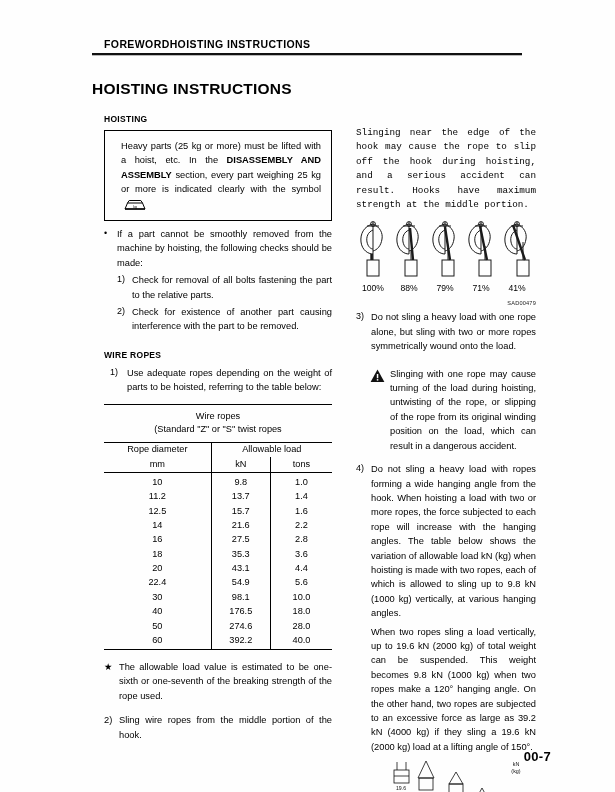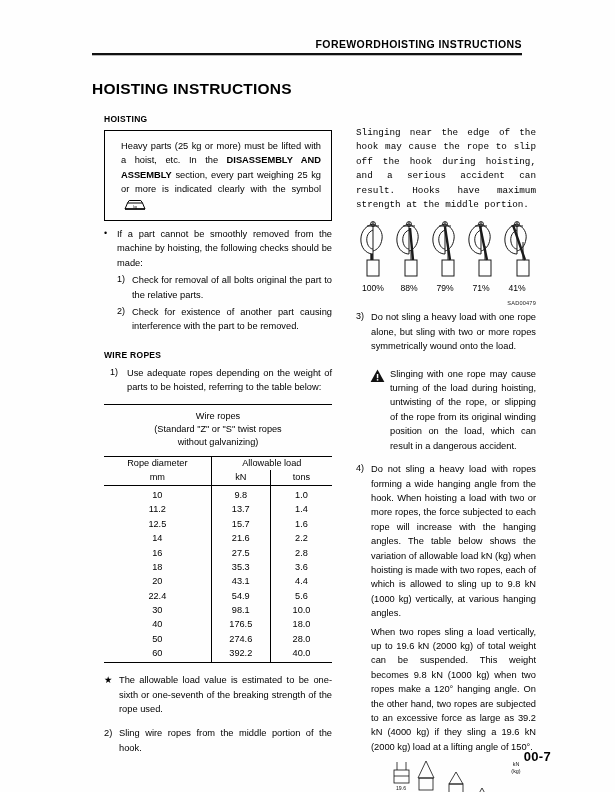--- a/index.html
+++ b/index.html
@@ -11,22 +11,22 @@
     position:relative;
     overflow:hidden;
   }
   .page{
     position:absolute;
     left:0;top:0;width:615px;height:792px;
     background:#fefefe;
   }
   
   .running-head{
-    position:absolute;left:92px;top:38px;width:430px;
-    display:flex;justify-content:flex-end;align-items:flex-end;
+    position:absolute;left:104px;top:38px;width:430px;
+    display:flex;justify-content:flex-start;align-items:flex-end;
   }
   .running-head span{
     font-size:10.5px;font-weight:bold;letter-spacing:.4px;
   }
   .head-rule{
     position:absolute;left:92px;top:53px;width:430px;height:2px;
     background:#111;
   }
   .head-rule:after{
     content:"";position:absolute;left:0;top:2px;width:430px;height:1px;
@@ -147,21 +147,21 @@
         </span></p>
     </div>
 
     <div class="blk">
       <div class="bullet-row">
         <div class="bullet-mark">•</div>
         <div class="bullet-txt">If a part cannot be smoothly removed from the machine by hoisting, the following checks should be made:</div>
       </div>
       <div class="num-row">
         <div class="num-mark">1)</div>
-        <div class="num-txt">Check for removal of all bolts original the part to the relative parts.</div>
+        <div class="num-txt">Check for removal of all bolts fastening the part to the relative parts.</div>
       </div>
       <div class="num-row">
         <div class="num-mark">2)</div>
         <div class="num-txt">Check for existence of another part causing interference with the part to be removed.</div>
       </div>
     </div>
 
     <div class="sec-label spaced">WIRE ROPES</div>
 
     <div class="blk">
@@ -169,21 +169,20 @@
         <div class="num-mark" style="width:17px;padding-left:6px;">1)</div>
         <div class="num-txt">Use adequate ropes depending on the weight of parts to be hoisted, referring to the table below:</div>
       </div>
     </div>
 
     <div class="tbl-wrap">
       <div class="tbl-top-rule"></div>
       <div class="tbl-cap">
         <div>Wire ropes</div>
         <div>(Standard "Z" or "S" twist ropes</div>
-        <div>without galvanizing)</div>
       </div>
       <table class="data">
         <thead>
           <tr class="h1">
             <th style="width:47%">Rope diameter</th>
             <th class="vl" colspan="2">Allowable load</th>
           </tr>
           <tr class="h2">
             <th>mm</th>
             <th class="vl" style="width:26%">kN</th>

